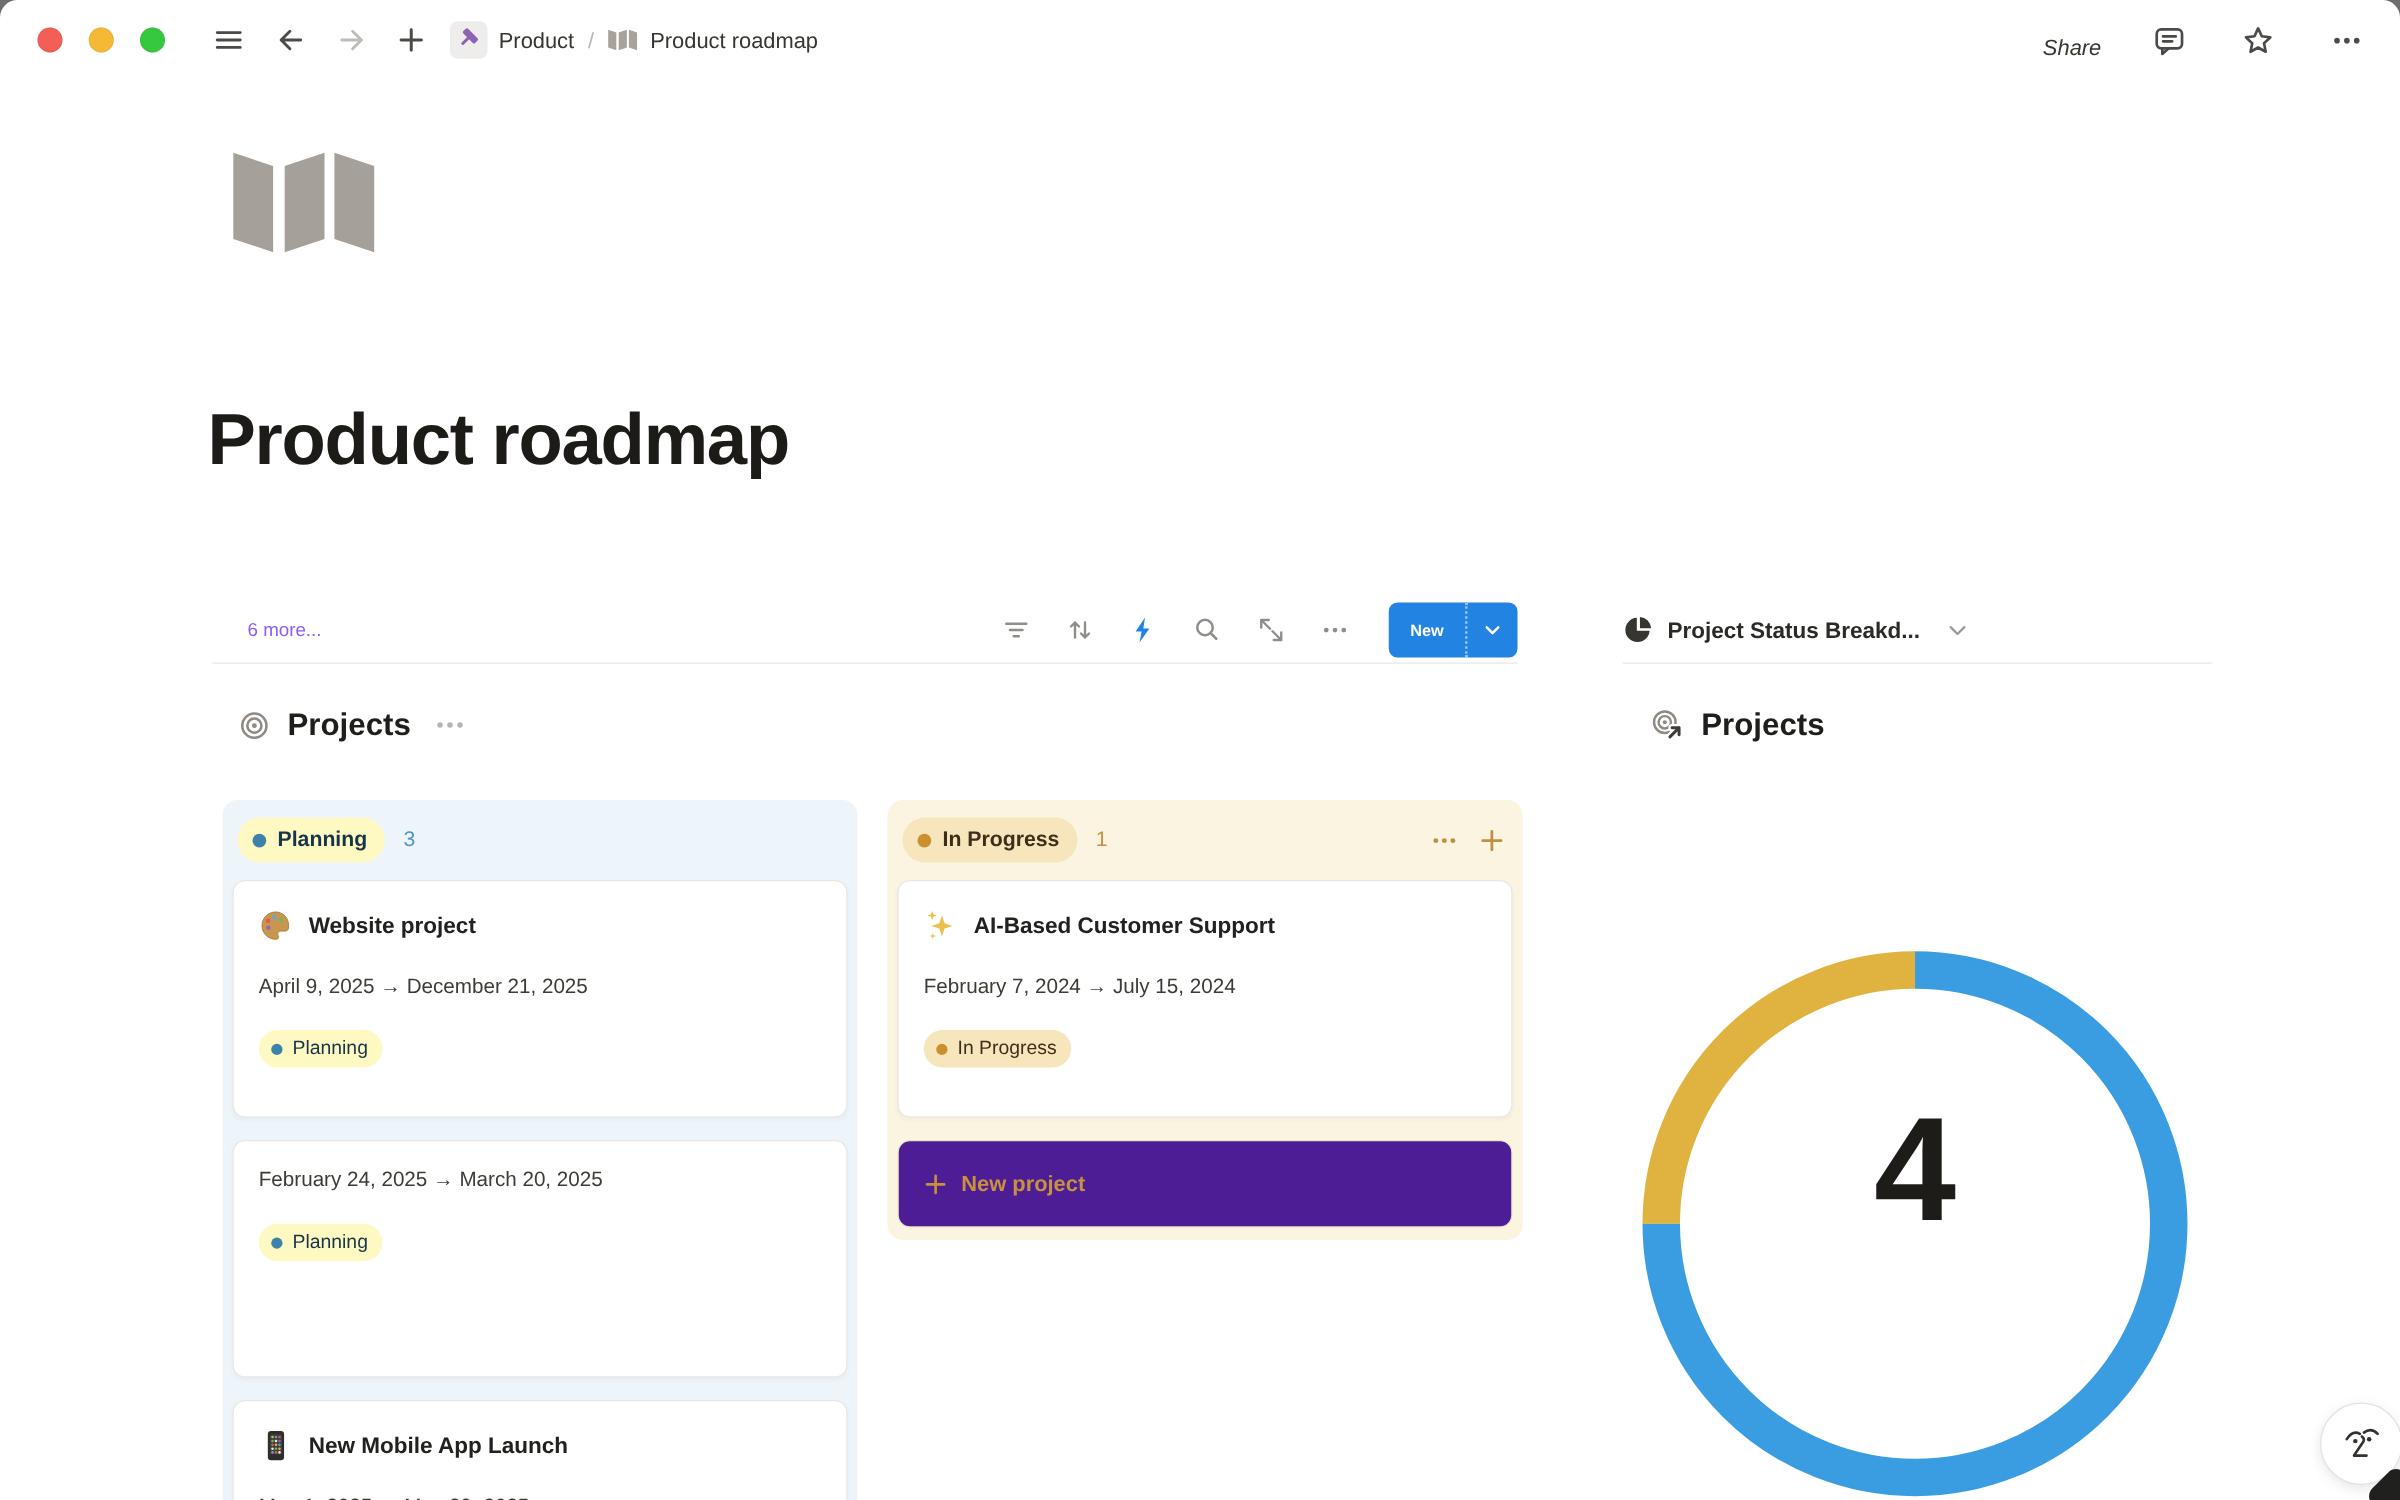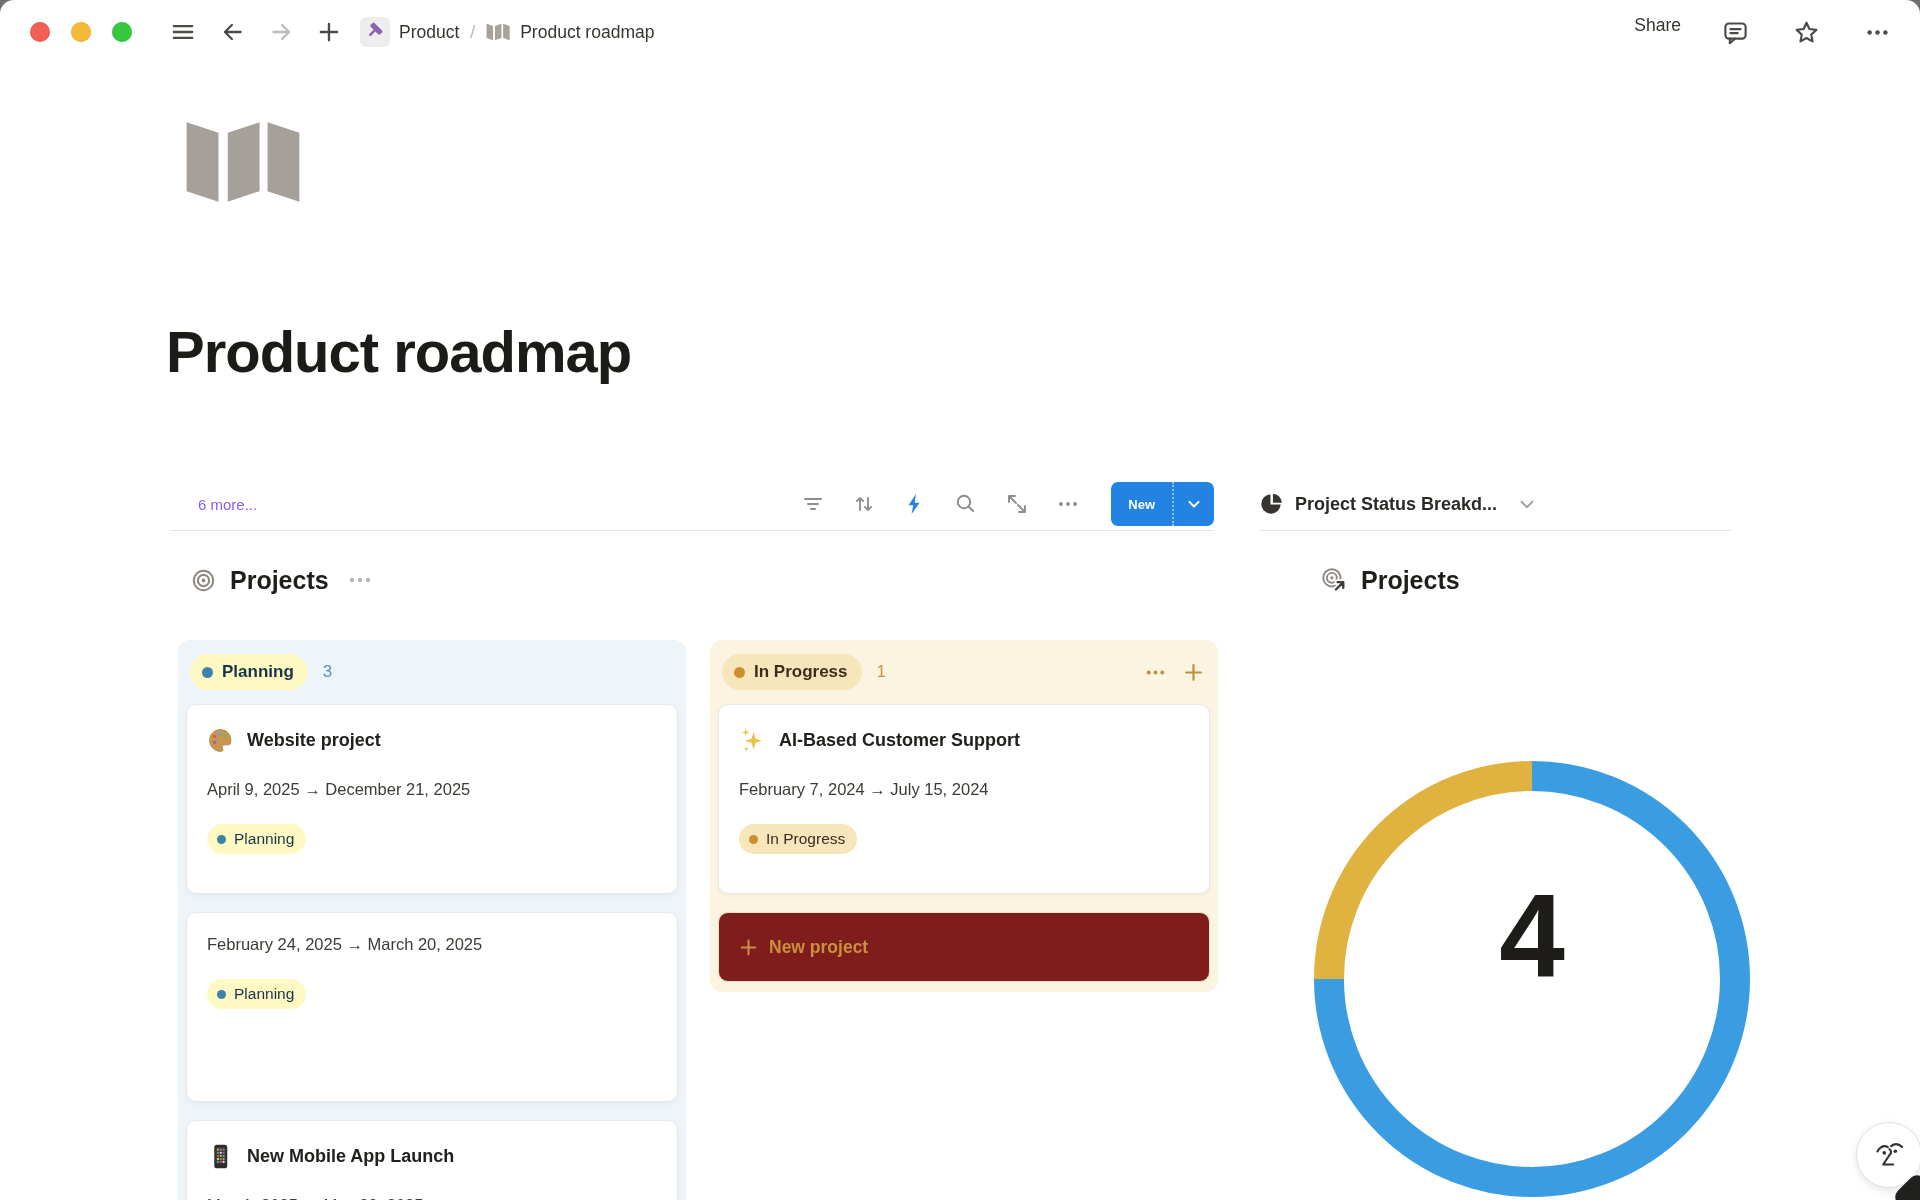--- a/index.html
+++ b/index.html
@@ -9,39 +9,39 @@
     font-family:"Liberation Sans","DejaVu Sans",sans-serif;color:#37352f;
   }
   
   .titlebar{position:absolute;top:0;left:0;right:0;height:64px;display:flex;align-items:center;padding:0 26px 0 30px;}
   .lights{display:flex;gap:21px;margin-right:34px;}
   .light{width:20px;height:20px;border-radius:50%;box-shadow:inset 0 0 1px rgba(0,0,0,.25);}
   .tb-btn{display:flex;align-items:center;justify-content:center;width:34px;height:34px;border-radius:6px;}
   .crumb{display:flex;align-items:center;gap:9px;margin-left:14px;font-size:17.5px;color:#37352f;}
   .crumb .sep{color:#b9b8b5;margin:0 2px;}
   .crumb-icon-box{width:30px;height:30px;border-radius:6px;background:#eeedeb;display:flex;align-items:center;justify-content:center;}
-  .tb-right{margin-left:auto;display:flex;align-items:flex-start;gap:37px;}
+  .tb-right{margin-left:auto;display:flex;align-items:flex-end;gap:37px;font-style:italic;}
   .share{font-size:17.5px;color:#37352f;}
   
   .page-icon{position:absolute;left:184px;top:114px;cursor:pointer;}
   .page-title{position:absolute;left:166px;top:318px;font-size:58px;font-weight:700;letter-spacing:-1px;color:#1c1b17;}
   
   .view-row{position:absolute;left:170px;top:478px;width:1044px;height:52px;display:flex;align-items:stretch;border-bottom:1px solid #e7e7e5;}
   .tabs{display:flex;align-items:stretch;gap:30px;}
   .tab{display:flex;align-items:center;gap:9px;font-size:17.5px;color:#73726e;font-weight:500;border-bottom:2.5px solid transparent;padding:0 3px;}
   .tab.active{color:#1d1b17;font-weight:700;border-bottom-color:#1a1915;}
   .more-tabs{display:flex;align-items:center;font-size:15px;color:#8b5cf6;margin-left:2px;}
   .tools{margin-left:auto;display:flex;align-items:center;gap:27px;}
   .icon-btn{display:flex;align-items:center;justify-content:center;}
   .new-btn{display:flex;align-items:stretch;height:44px;background:#2383e2;border-radius:7px;overflow:hidden;margin-left:4px;align-self:center;}
   .new-main{display:flex;align-items:center;padding:0 17px;color:#fff;font-size:13px;font-weight:700;}
   .new-div{border-left:2px dotted rgba(255,255,255,.5);margin:0;}
   .new-chev{display:flex;align-items:center;justify-content:center;width:40px;}
   
-  .panel-head{position:absolute;left:1259px;top:478px;width:472px;height:52px;display:flex;align-items:center;gap:11px;border-bottom:1px solid #e7e7e5;}
+  .panel-head{position:absolute;left:1298px;top:478px;width:472px;height:52px;display:flex;align-items:center;gap:11px;border-bottom:1px solid #e7e7e5;}
   .panel-head-title{font-size:18px;font-weight:700;color:#2c2a26;}
   
   .heading-row{position:absolute;display:flex;align-items:center;gap:13px;}
   .heading-row .h-title{font-size:25px;font-weight:700;color:#1f1e1b;}
   .board-heading{left:190px;top:556px;height:48px;}
   .panel-heading{left:1320px;top:556px;height:48px;}
   
   .board{position:absolute;left:178px;top:640px;display:flex;gap:24px;align-items:flex-start;}
   .column{width:492px;border-radius:12px;padding:10px 8px;}
   .col-planning{background:#edf5fa;min-height:660px;}
@@ -57,21 +57,21 @@
   .count-blue{color:#4e94c5;}
   .count-gold{color:#c9913d;}
   .col-actions{margin-left:auto;display:flex;align-items:center;gap:17px;}
   .card{background:#fff;border:1px solid #e9e7e4;border-radius:10px;box-shadow:0 2px 4px rgba(15,15,15,.04);padding:22px 20px;margin-bottom:18px;height:190px;box-sizing:border-box;cursor:pointer;}
   .card-title-row{display:flex;align-items:center;gap:13px;margin-bottom:26px;}
   .card-title{font-size:18px;font-weight:600;color:#22211e;}
   .card-date{font-size:16.5px;color:#3d3b35;margin-bottom:25px;}
   .pill-sm{display:inline-flex;align-items:center;gap:8px;height:30px;padding:0 12px 0 10px;border-radius:15px;font-size:15.5px;font-weight:500;}
   .pill-sm .dot{width:9px;height:9px;border-radius:50%;}
   .card.cut{margin-bottom:0;}
-  .new-project{display:flex;align-items:center;gap:11px;height:68px;margin-top:2px;padding:0 20px;border:1px solid #eee3c6;background:#7f1d1d;border-radius:10px;color:#c9913d;font-size:17.5px;font-weight:600;cursor:pointer;}
+  .new-project{display:flex;align-items:center;gap:11px;height:68px;margin-top:2px;padding:0 20px;border:1px solid #eee3c6;background:#4c1d95;border-radius:10px;color:#c9913d;font-size:17.5px;font-weight:600;cursor:pointer;}
   
   .chart-wrap{position:absolute;left:1302px;top:749px;width:460px;height:460px;}
   .chart-center{position:absolute;left:0;right:0;text-align:center;}
   .chart-total-value{top:139px;font-size:118px;font-weight:600;color:#1d1c19;line-height:1;}
   .chart-total-label{top:262px;font-size:20.5px;color:#8a8987;}
   
   .ai-btn{position:absolute;left:1856px;top:1122px;width:64px;height:64px;border-radius:50%;background:#fff;border:1px solid #e3e2df;box-shadow:0 3px 10px rgba(0,0,0,.10);display:flex;align-items:center;justify-content:center;cursor:pointer;}
   .corner-cursor{position:absolute;right:-15px;bottom:-15px;width:36px;height:36px;background:#20201e;border-radius:9px;transform:rotate(45deg);}
 </style>
 </head>

